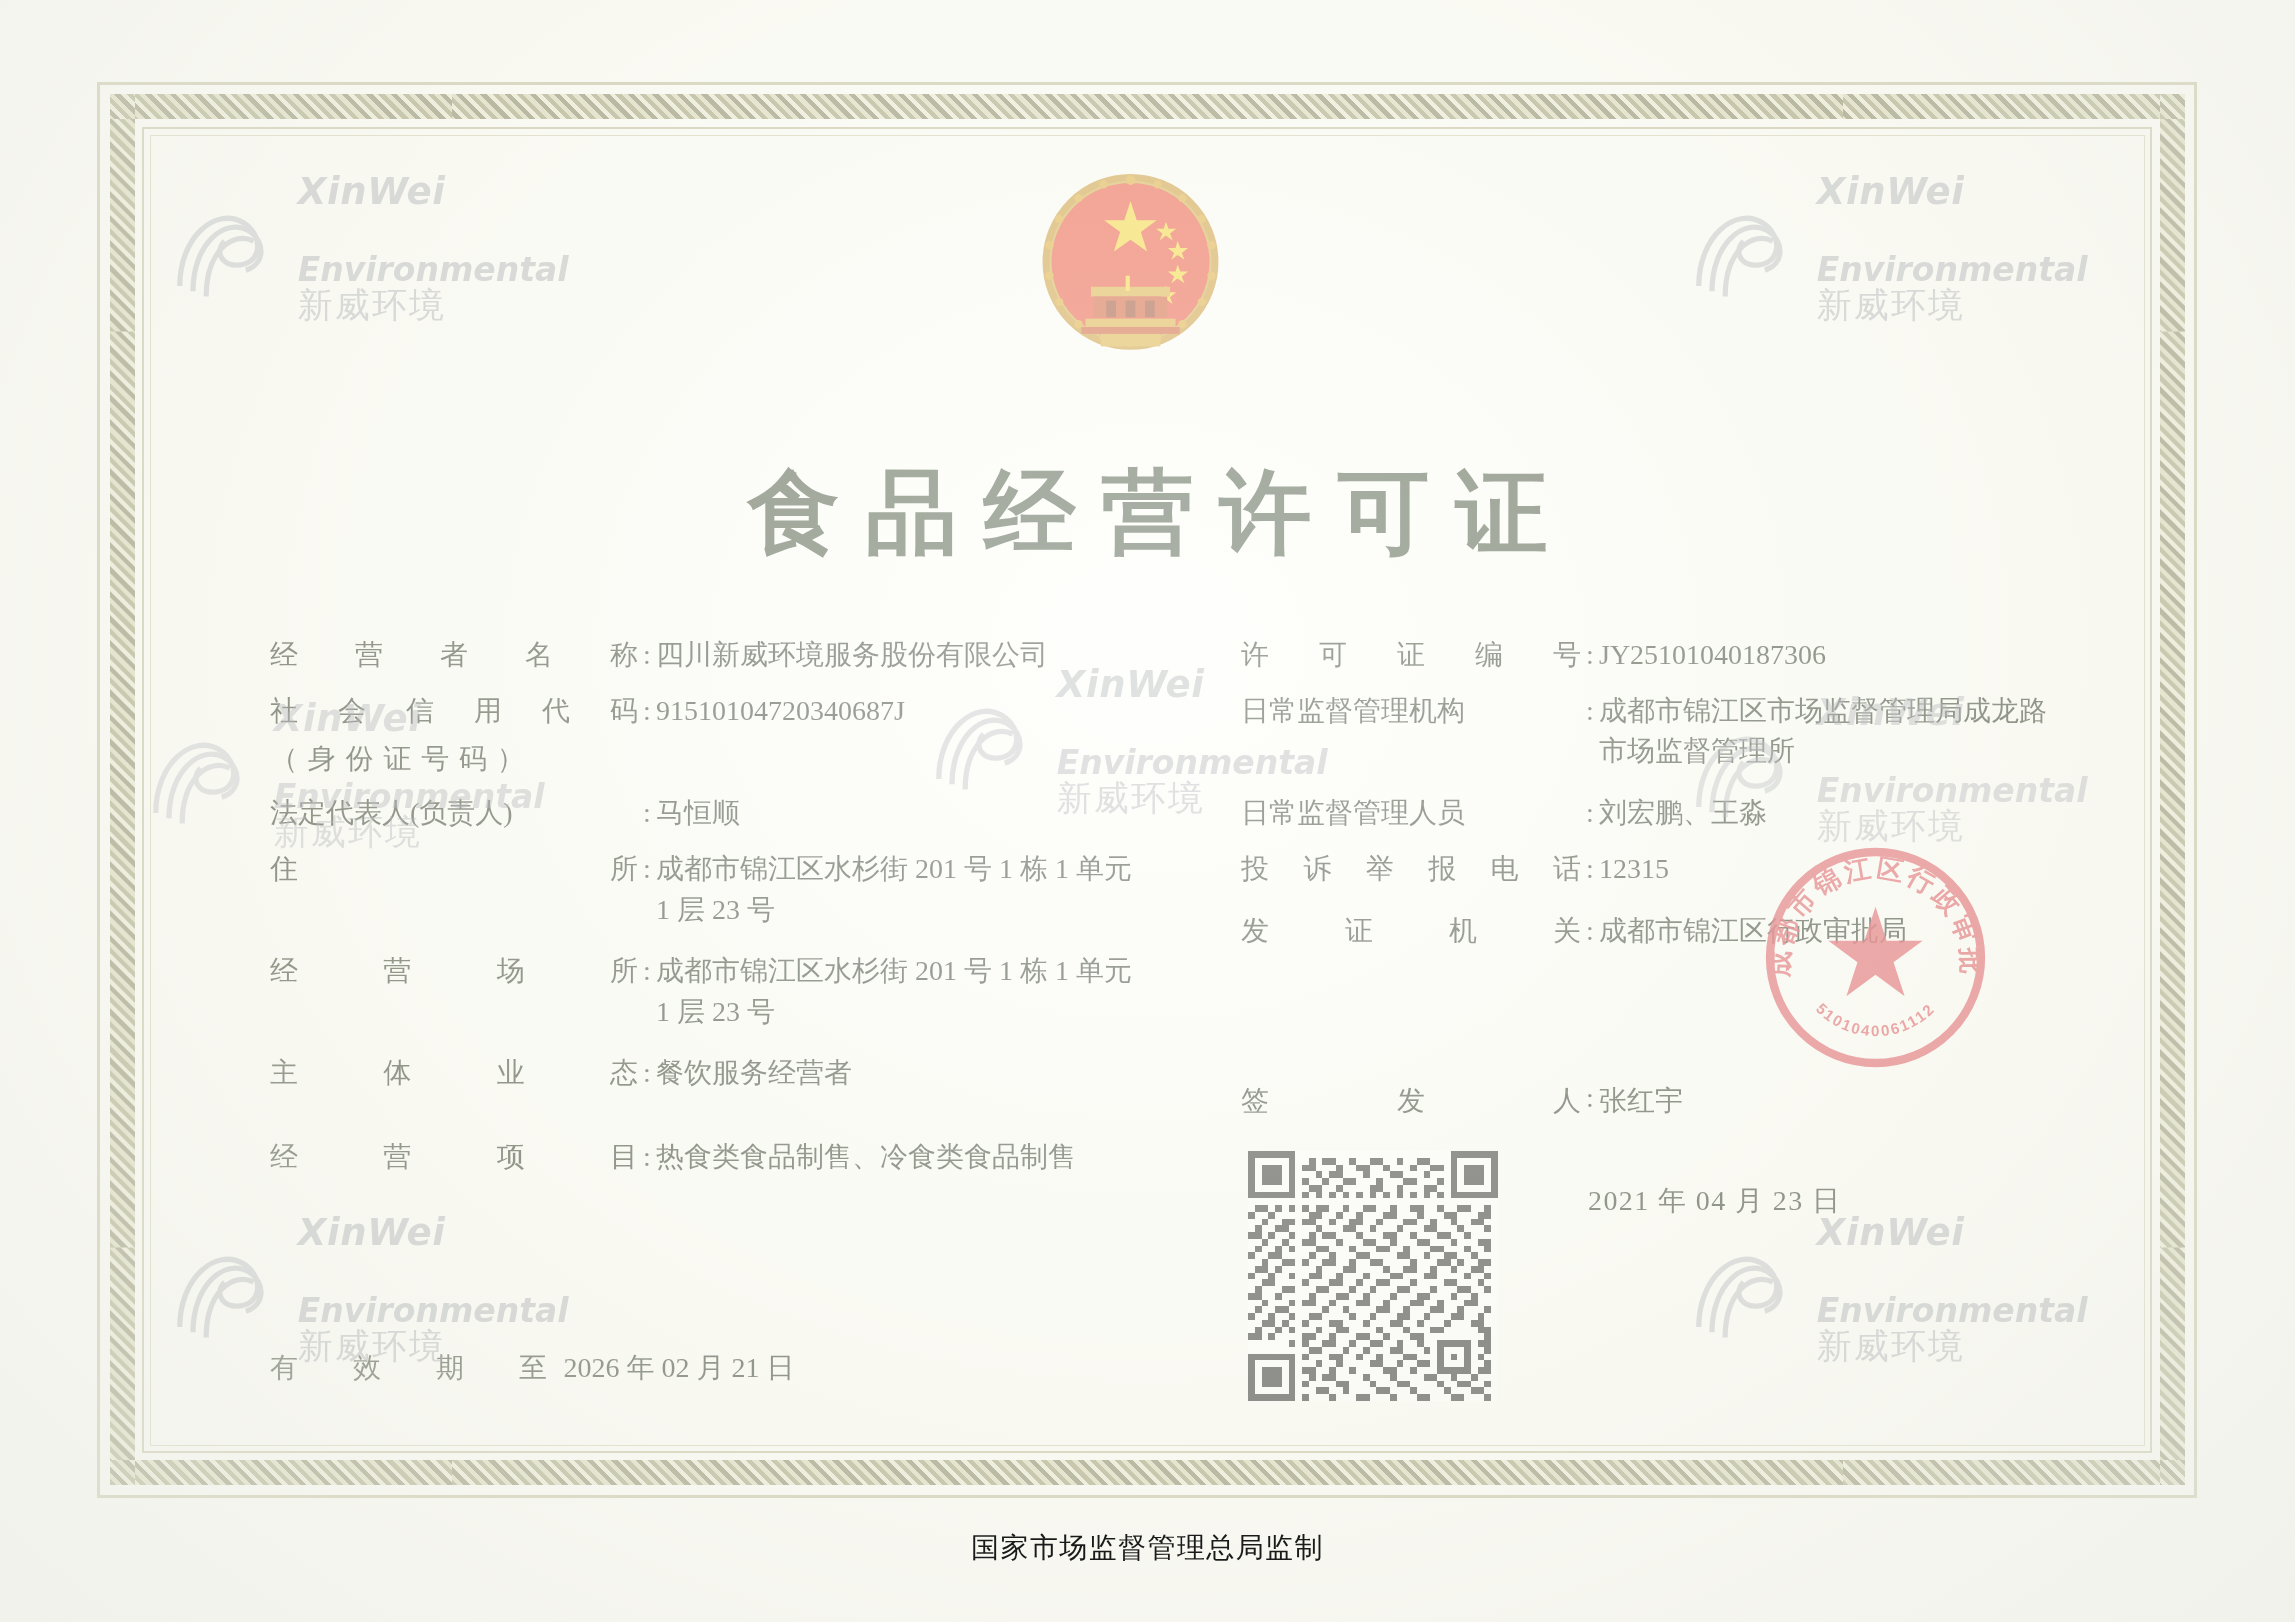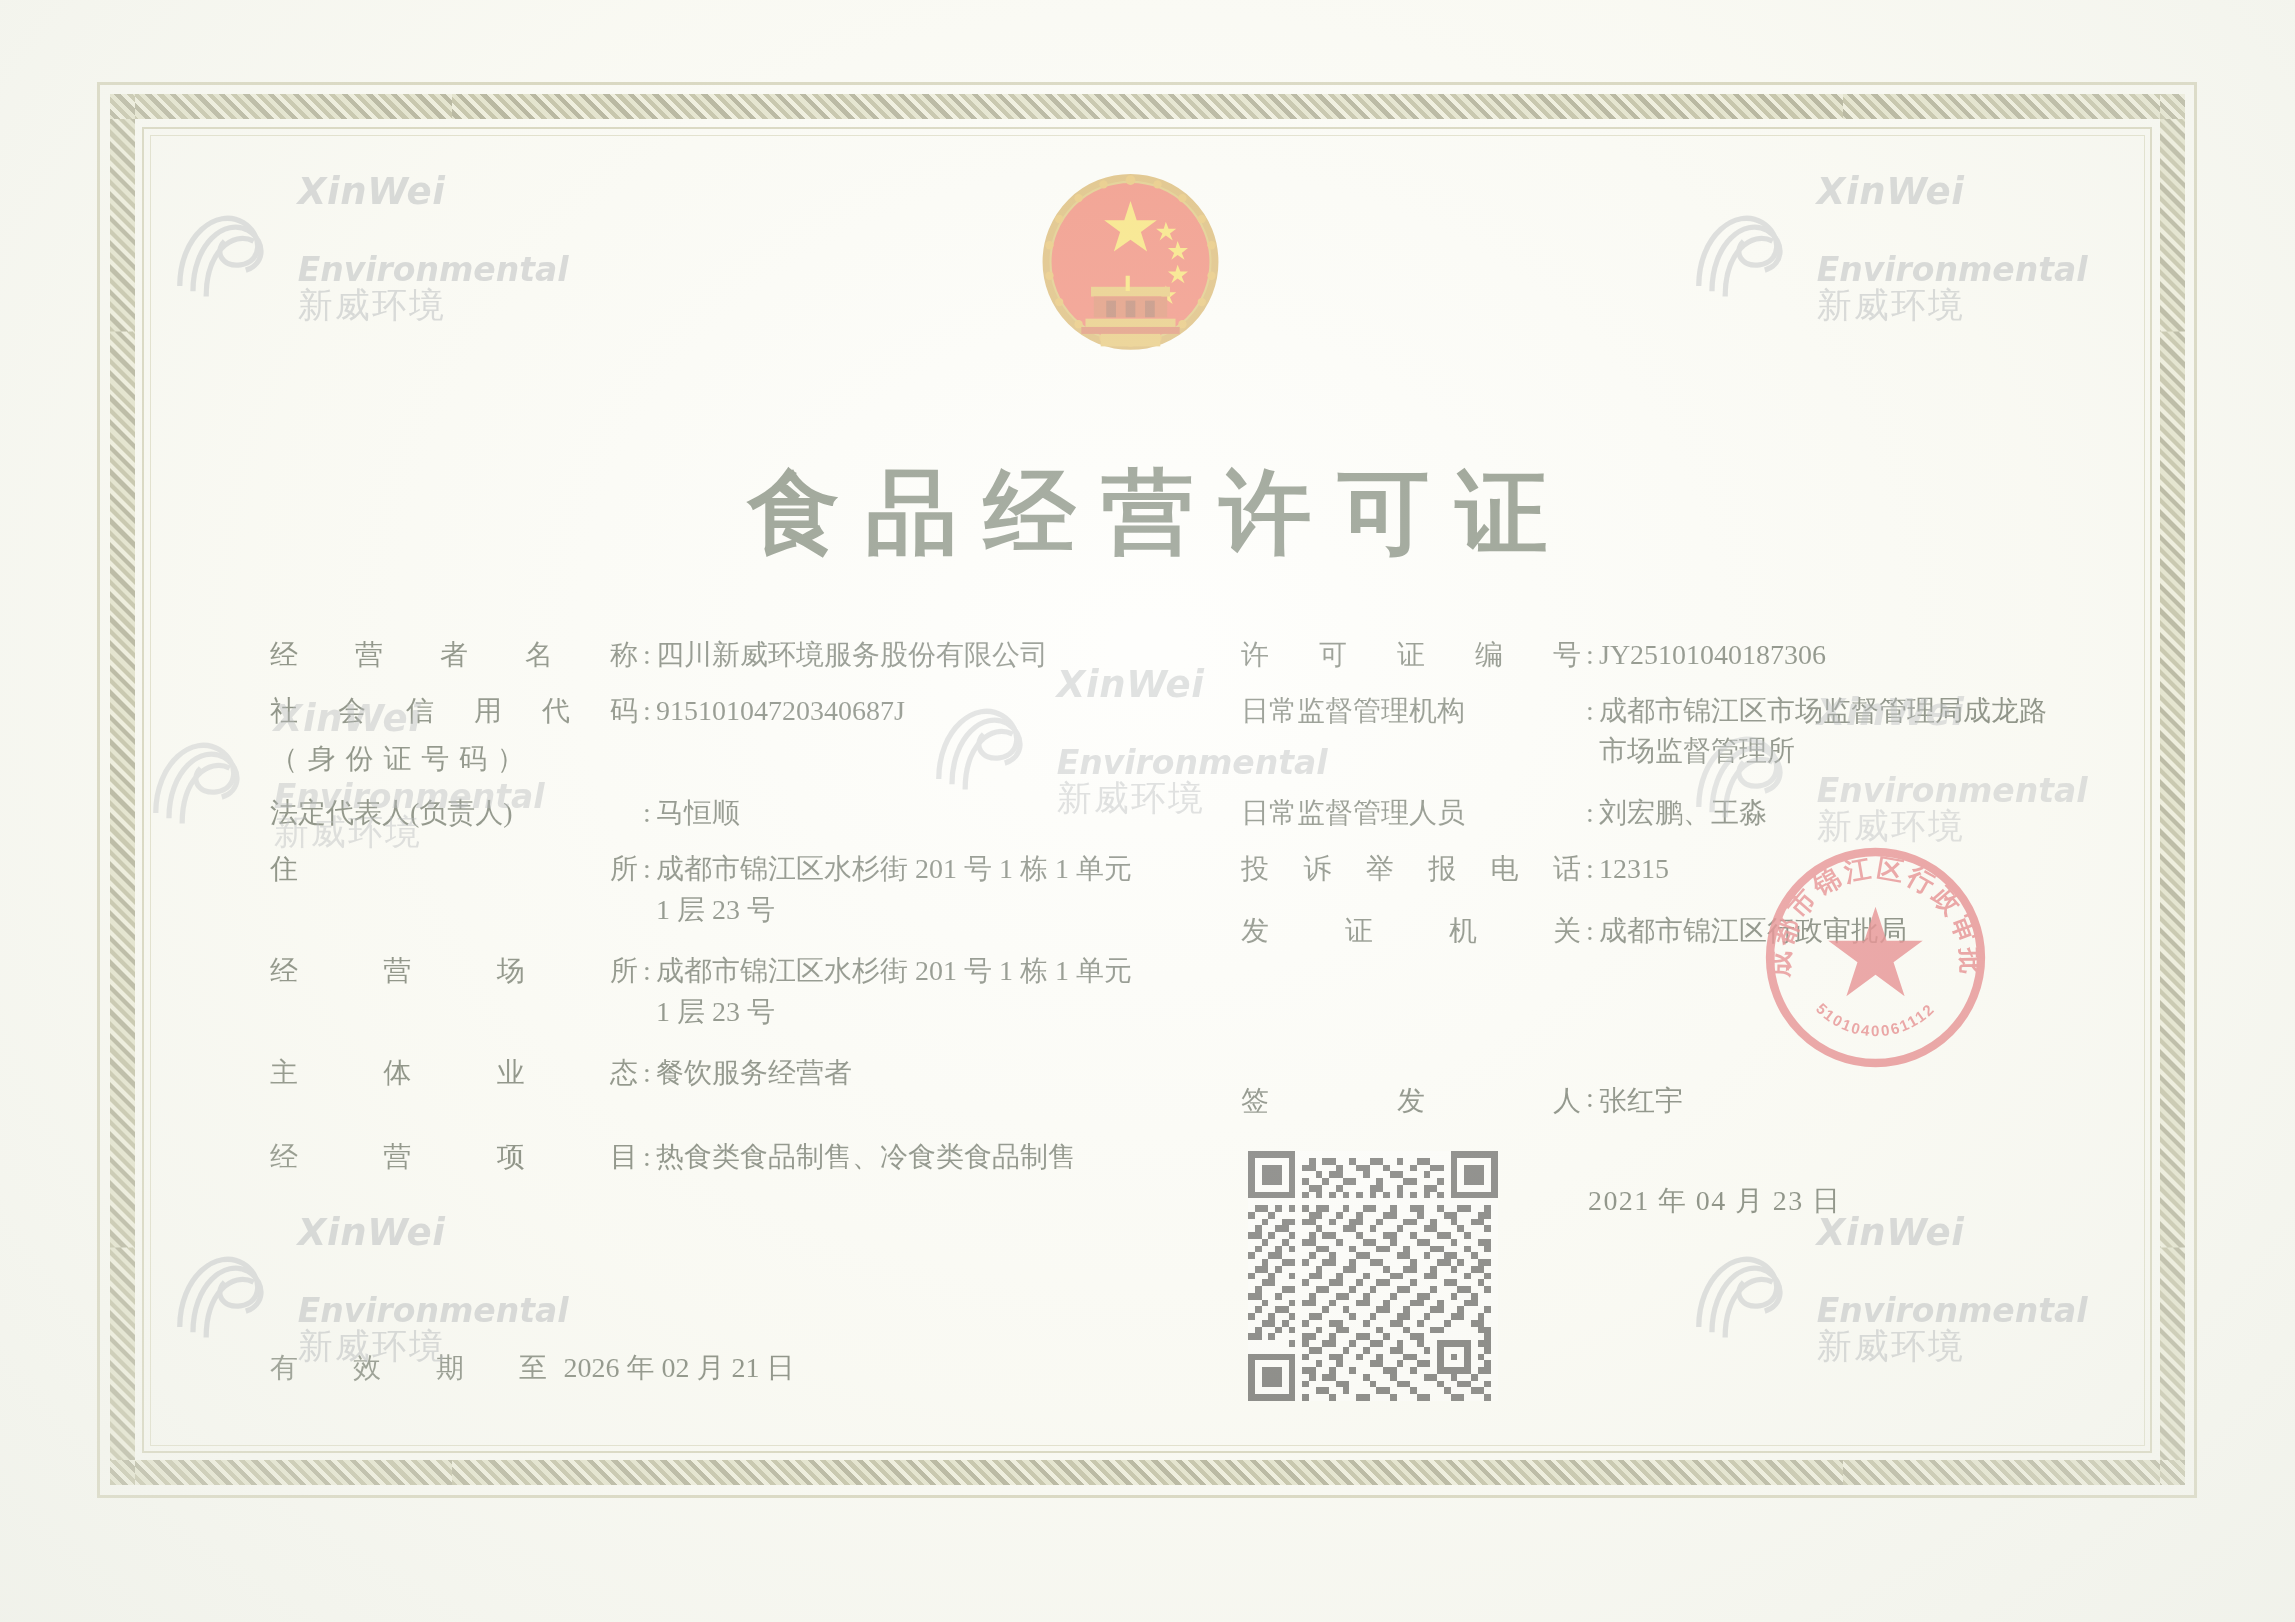--- a/index.html
+++ b/index.html
@@ -952,15 +952,16 @@
         </g>
       </svg>
       <div class="wm-text">
         <div class="wm-en1">XinWei</div>
         <div class="wm-en2">Environmental</div>
         <div class="wm-cn">新威环境</div>
       </div>
     </div>
   </div>
 
+  <div class="footer-note">国家市场监督管理总局监制</div>
 
 </div>
 
 
 </body></html>

